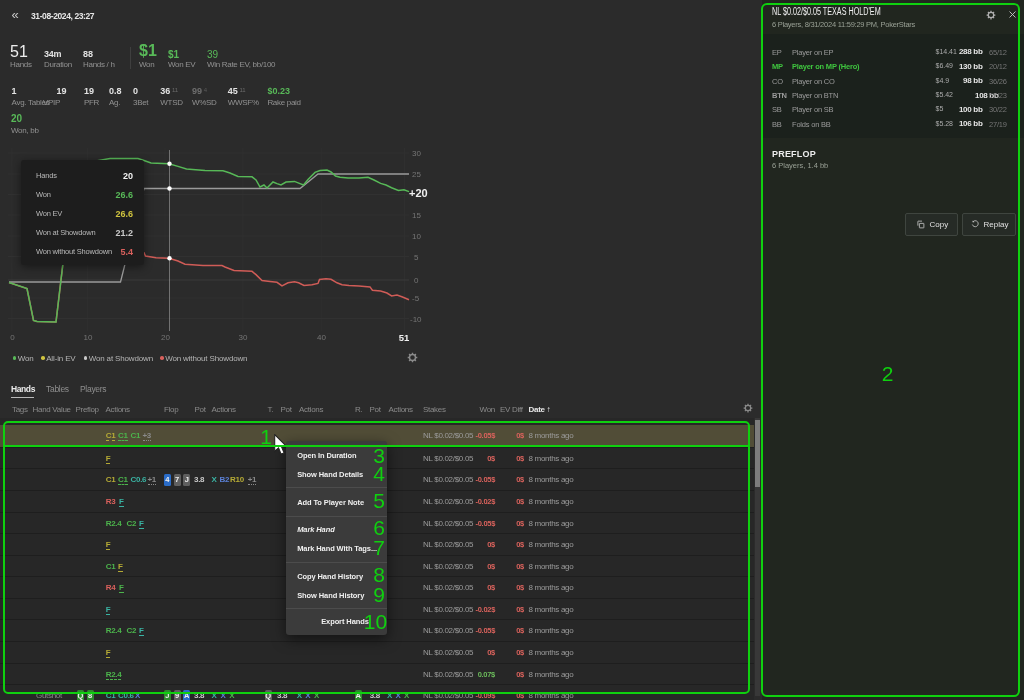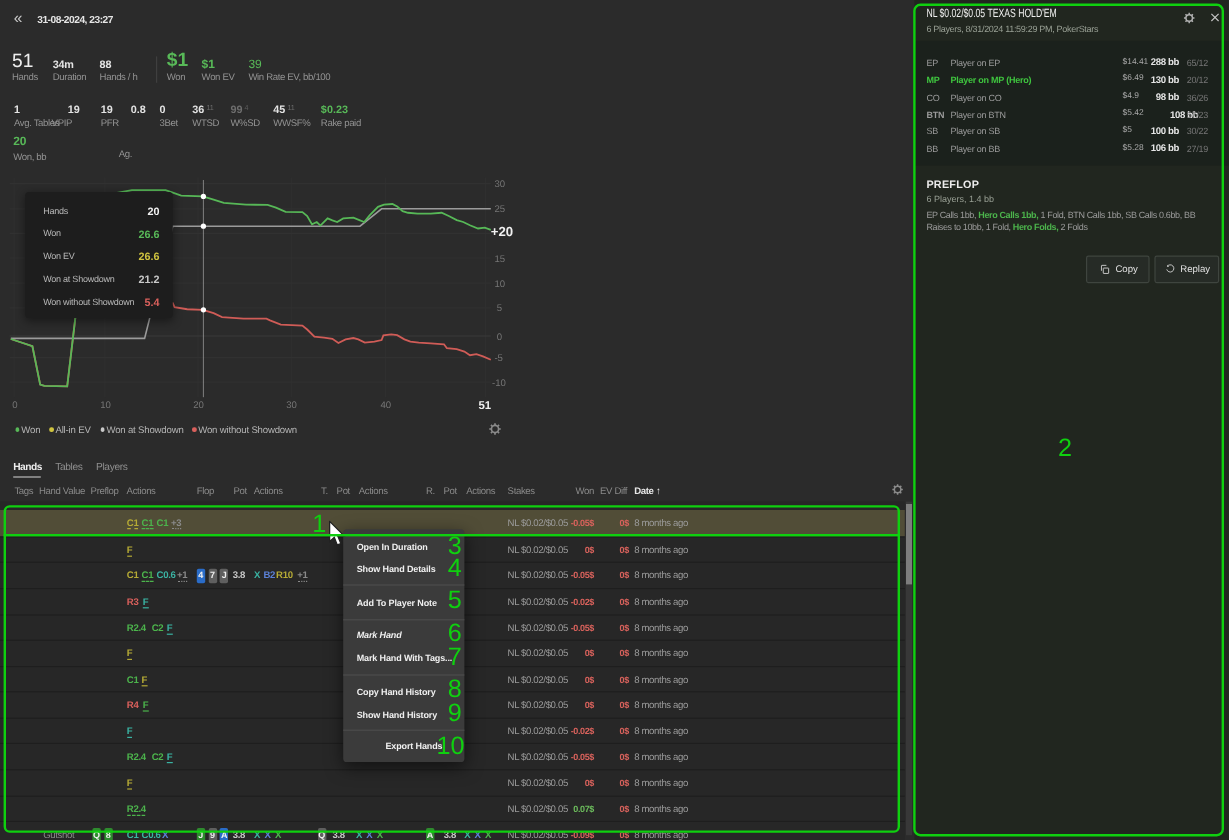--- a/index.html
+++ b/index.html
@@ -42,21 +42,21 @@
 <div class="abs grn" style="left:207px;top:49px;font-size:10px;font-weight:normal;">39</div>
 <div class="lbl" style="left:207px;top:59.5px;">Win Rate EV, bb/100</div>
 
 <div class="num2" style="left:11.6px;top:86px;">1</div>
 <div class="lbl" style="left:11.6px;top:97.5px;">Avg. Tables</div>
 <div class="num2" style="left:56.5px;top:86px;">19</div>
 <div class="lbl" style="left:43px;top:97.5px;text-align:right;">VPIP</div>
 <div class="num2" style="left:84px;top:86px;">19</div>
 <div class="lbl" style="left:84px;top:97.5px;">PFR</div>
 <div class="num2" style="left:109px;top:86px;">0.8</div>
-<div class="lbl" style="left:99px;top:97.5px;margin-top:26px;">Ag.</div>
+<div class="lbl" style="left:109px;top:97.5px;">Ag.</div>
 <div class="num2" style="left:133px;top:86px;">0</div>
 <div class="lbl" style="left:133px;top:97.5px;">3Bet</div>
 <div class="num2" style="left:160.3px;top:86px;">36<span style="font-size:6px;font-weight:normal;color:#6b6b6b;vertical-align:2.5px;"> 11</span></div>
 <div class="lbl" style="left:160.3px;top:97.5px;">WTSD</div>
 <div class="num2" style="left:192px;top:86px;color:#6e6e6e;">99<span style="font-size:6px;font-weight:normal;color:#5a5a5a;vertical-align:2.5px;"> 4</span></div>
 <div class="lbl" style="left:192px;top:97.5px;">W%SD</div>
 <div class="num2" style="left:227.8px;top:86px;">45<span style="font-size:6px;font-weight:normal;color:#6b6b6b;vertical-align:2.5px;"> 11</span></div>
 <div class="lbl" style="left:227.8px;top:97.5px;">WWSF%</div>
 <div class="num2 grn" style="left:267.4px;top:86px;color:#58b958;">$0.23</div>
 <div class="lbl" style="left:267.4px;top:97.5px;">Rake paid</div>
@@ -348,29 +348,28 @@
       <div style="position:absolute;left:30px;top:57.5px;font-size:7.5px;letter-spacing:-0.2px;color:#9b9b9b;white-space:nowrap;">Player on BTN</div>
       <div style="position:absolute;left:173.5px;top:57.5px;font-size:7px;color:#ababab;white-space:nowrap;">$5.42</div>
       <div style="position:absolute;left:185px;top:57.1px;width:35.5px;text-align:right;font-size:8px;font-weight:bold;letter-spacing:-0.3px;color:#e5e5e5;white-space:nowrap;padding-left:28px;">108 bb</div>
       <div style="position:absolute;left:227px;top:57.5px;font-size:7.5px;letter-spacing:-0.2px;color:#757575;white-space:nowrap;">57/23</div>
 <div style="position:absolute;left:10px;top:71.9px;font-size:7.5px;letter-spacing:-0.2px;color:#9b9b9b;white-space:nowrap;">SB</div>
       <div style="position:absolute;left:30px;top:71.9px;font-size:7.5px;letter-spacing:-0.2px;color:#9b9b9b;white-space:nowrap;">Player on SB</div>
       <div style="position:absolute;left:173.5px;top:71.9px;font-size:7px;color:#ababab;white-space:nowrap;">$5</div>
       <div style="position:absolute;left:185px;top:71.5px;width:35.5px;text-align:right;font-size:8px;font-weight:bold;letter-spacing:-0.3px;color:#e5e5e5;white-space:nowrap;">100 bb</div>
       <div style="position:absolute;left:227px;top:71.9px;font-size:7.5px;letter-spacing:-0.2px;color:#757575;white-space:nowrap;">30/22</div>
 <div style="position:absolute;left:10px;top:86.3px;font-size:7.5px;letter-spacing:-0.2px;color:#9b9b9b;white-space:nowrap;">BB</div>
-      <div style="position:absolute;left:30px;top:86.3px;font-size:7.5px;letter-spacing:-0.2px;color:#9b9b9b;white-space:nowrap;">Player on BB</div>
+      <div style="position:absolute;left:30px;top:86.3px;font-size:7.5px;letter-spacing:-0.2px;color:#9b9b9b;white-space:nowrap;">Folds on BB</div>
       <div style="position:absolute;left:173.5px;top:86.3px;font-size:7px;color:#ababab;white-space:nowrap;">$5.28</div>
       <div style="position:absolute;left:185px;top:85.9px;width:35.5px;text-align:right;font-size:8px;font-weight:bold;letter-spacing:-0.3px;color:#e5e5e5;white-space:nowrap;">106 bb</div>
       <div style="position:absolute;left:227px;top:86.3px;font-size:7.5px;letter-spacing:-0.2px;color:#757575;white-space:nowrap;">27/19</div>
   </div>
 
   <div style="position:absolute;left:10px;top:148.5px;font-size:9px;font-weight:bold;color:#ececec;letter-spacing:0.2px;">PREFLOP</div>
   <div style="position:absolute;left:10px;top:161px;font-size:7.5px;color:#99a095;">6 Players, 1.4 bb</div>
-  <div style="position:absolute;left:10px;top:175px;font-size:7.5px;letter-spacing:-0.3px;line-height:9.7px;color:#9b9b9b;white-space:nowrap;">EP Calls 1bb, <span style="color:#4cb44c;font-weight:bold;">Hero Calls 1bb,</span> 1 Fold, BTN Calls 1bb, SB Calls 0.6bb, BB<br>Raises to 10bb, 1 Fold, <span style="color:#4cb44c;font-weight:bold;">Hero Folds,</span> 2 Folds</div>
 
   <div style="position:absolute;left:143px;top:212.5px;width:53px;height:23px;background:#262b26;border:1px solid #3f453f;border-radius:2px;"></div>
   <svg style="position:absolute;left:154px;top:219.5px;" width="9" height="9" viewBox="0 0 24 24" fill="none" stroke="#d5d5d5" stroke-width="2">
       <rect x="9" y="9" width="12" height="12" rx="1"></rect>
       <path d="M5 15V4a1 1 0 011-1h10"></path>
     </svg>
   <div style="position:absolute;left:167.5px;top:220px;font-size:8px;color:#e0e0e0;">Copy</div>
   <div style="position:absolute;left:200px;top:212.5px;width:53.5px;height:23px;background:#262b26;border:1px solid #3f453f;border-radius:2px;"></div>
   <svg style="position:absolute;left:209px;top:219.5px;" width="9" height="9" viewBox="0 0 24 24" fill="none" stroke="#d5d5d5" stroke-width="2">
       <path d="M4.5 5.5 A 8 8 0 1 1 3.5 12"></path>

